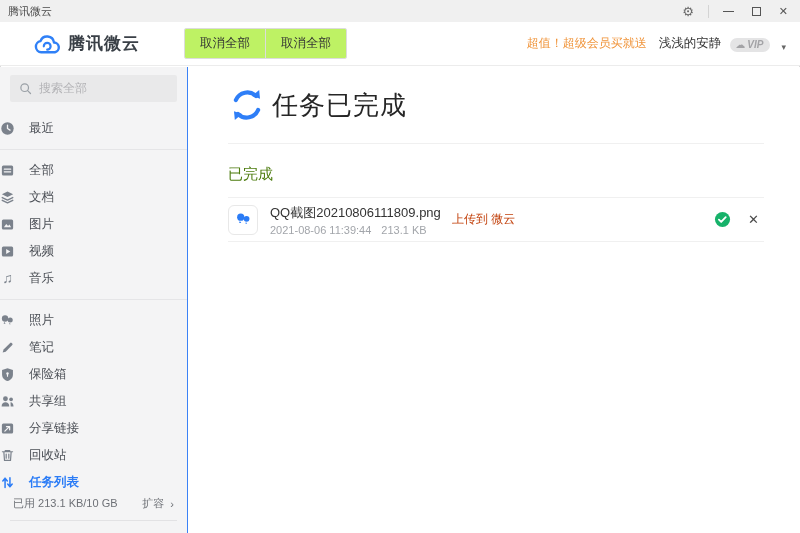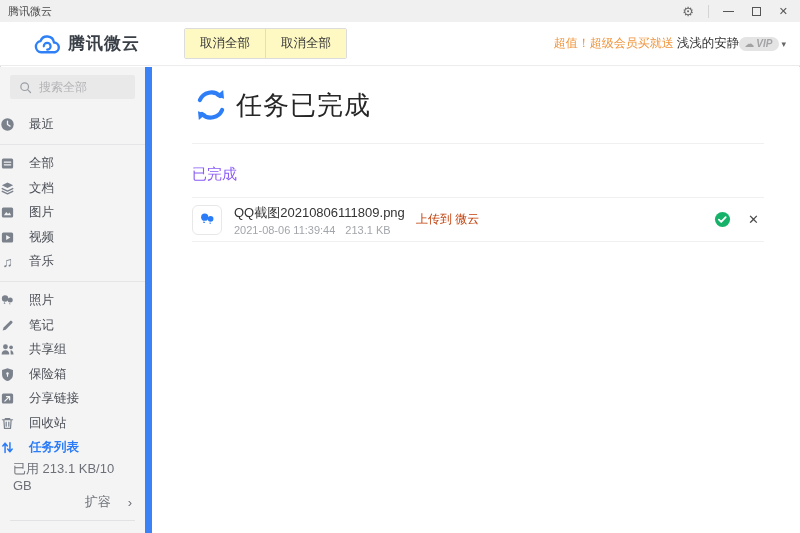--- a/index.html
+++ b/index.html
@@ -29,42 +29,42 @@
     background:#fff; border-bottom:1px solid #ececec;
     display:flex; align-items:center;
   }
   .logo { width:156px; flex:0 0 auto; display:flex; align-items:center; padding-left:34px; gap:7px; }
   .logo-text { font-size:17px; font-weight:700; color:#3a4047; letter-spacing:1px; }
   .seg-group {
     margin-left:28px; display:flex; border:1px solid #dcdcdc; border-radius:2px;
     background:#fff; overflow:hidden;
   }
   .seg-btn {
-    padding:6px 15px; font-size:12.5px; color:#333; background:#fef9c3; border:none; cursor:pointer;
+    padding:6px 15px; font-size:12.5px; color:#333; background:#bef264; border:none; cursor:pointer;
     font-family:inherit;
   }
   .seg-btn + .seg-btn { border-left:1px solid #dcdcdc; }
-  .header-right { margin-left:auto; display:flex; align-items:center; padding-right:14px; }
+  .header-right { margin-left:auto; display:flex; align-items:flex-end; gap:9px; padding-right:14px; }
   .promo { font-size:12px; color:#f0943a; }
   .upgrade-btn {
     font-size:12px; color:#fdf7e9; background:linear-gradient(#d4ab66,#c99a4b);
     border:1px solid #c2924a; border-radius:3px; padding:4px 9px; cursor:pointer;
     font-family:inherit;
   }
   .username { font-size:12.5px; color:#333; margin-left:3px; }
   .vip-badge {
     background:#e4e4e5; color:#a3a3a6; border-radius:8px; font-size:10px; font-weight:700;
     padding:1px 7px 2px 5px; display:flex; align-items:center; gap:2px; font-style:italic;
   }
   .vip-cloud { font-size:10px; font-style:normal; }
   .dd-arrow { font-size:9px; color:#666; margin-left:2px; }
   
   .app-body { position:absolute; top:67px; left:0; right:0; bottom:0; display:flex; }
   .sidebar {
-    width:152px; flex:0 0 auto; background:#f4f4f5; border-right:7px solid #3b82f6;
+    width:188px; flex:0 0 auto; background:#f4f4f5; border-right:1px solid #3b82f6;
     display:flex; flex-direction:column; padding-top:8px;
   }
   .search-box {
     margin:0 10px 13px 10px; height:27px; background:#e9e9ea; border-radius:2px;
     display:flex; align-items:center; padding:0 8px; gap:6px;
   }
   .search-box input {
     border:none; background:transparent; outline:none; width:100%;
     font-size:12px; color:#555; font-family:inherit;
   }
@@ -72,30 +72,30 @@
   .nav-item {
     height:27.5px; display:flex; align-items:center; gap:14px;
     font-size:12.5px; color:#4a4e55; cursor:pointer;
   }
   .nav-item.active { color:#2b7cf6; font-weight:700; }
   .nav-icon { width:15px; height:15px; display:flex; align-items:center; justify-content:center; flex:0 0 auto; }
   .glyph-icon { font-size:14px; color:#7b828c; line-height:1; }
   .side-divider { height:1px; background:#e5e5e7; margin:7px 0; }
   .sidebar-footer {
     margin-top:auto; padding:0 13px 0 13px; display:flex; align-items:center;
-    font-size:13px; color:#6d7076;flex-direction:column;
-  }
-  .expand-link { margin-left:auto; color:#6d7076; cursor:pointer; display:flex; align-items:center; gap:17px;text-align:center; }
+    font-size:11px; color:#6d7076;
+  }
+  .expand-link { margin-left:auto; color:#6d7076; cursor:pointer; display:flex; align-items:center; gap:6px;text-align:center; }
   .footer-divider { height:1px; background:#e2e2e4; margin:9px 10px 12px 10px; }
   
   .main { flex:1; background:#fff; position:relative; }
   .status-row { display:flex; align-items:center; gap:6px; margin:19px 0 0 40px; }
   .status-title { font-size:26px; color:#262626; letter-spacing:1px; }
   .main-divider { height:1px; background:#f0f0f0; margin:19px 36px 0 40px; }
-  .section-label { font-size:15px; color:#8b5cf6; margin:21px 0 1px 40px; }
+  .section-label { font-size:15px; color:#4d7c0f; margin:21px 0 1px 40px; }
   .task-list { margin:13px 36px 0 40px; }
   .task-row {
     display:flex; align-items:center; height:45px;
     border-top:1px solid #f0f0f0; border-bottom:1px solid #f0f0f0;
   }
   .file-thumb {
     width:30px; height:30px; border:1px solid #e8e8e8; border-radius:6px; background:#fff;
     display:flex; align-items:center; justify-content:center; flex:0 0 auto;
   }
   .task-name-block { margin-left:12px; width:182px; overflow:hidden; }
@@ -238,39 +238,39 @@
       <span class="nav-icon">
         <svg width="15" height="15" viewBox="0 0 16 16">
           <path d="M2.8 13.4l1-3.2 7.1-7.1a1.1 1.1 0 011.5 0l.7.7a1.1 1.1 0 010 1.5l-7.1 7.1z" fill="#7b828c"></path>
         </svg>
       </span>
       <span>笔记</span>
     </div>
 
     <div class="nav-item">
       <span class="nav-icon">
+        <svg width="15" height="15" viewBox="0 0 16 16">
+          <path d="M8 1.3l5.8 2v4.7c0 3.8-2.7 6-5.8 7-3.1-1-5.8-3.2-5.8-7V3.3z" fill="#7b828c"></path>
+          <circle cx="8" cy="6.8" r="1.3" fill="#f4f4f5"></circle>
+          <path d="M8 7.4v2.5" stroke="#f4f4f5" stroke-width="1.2" stroke-linecap="round"></path>
+        </svg>
+      </span>
+      <span>保险箱</span>
+    </div>
+
+    <div class="nav-item">
+      <span class="nav-icon">
         <svg width="15" height="15" viewBox="0 0 16 16" fill="#7b828c">
           <circle cx="5.8" cy="5.1" r="2.6"></circle>
           <path d="M1.7 13.2c0-2.9 1.9-4.4 4.1-4.4s4.1 1.5 4.1 4.4z"></path>
           <circle cx="11.8" cy="5.6" r="2"></circle>
           <path d="M11.2 8.8c1.9.2 3.2 1.7 3.2 4.4h-3z"></path>
         </svg>
       </span>
       <span>共享组</span>
-    </div>
-
-    <div class="nav-item">
-      <span class="nav-icon">
-        <svg width="15" height="15" viewBox="0 0 16 16">
-          <path d="M8 1.3l5.8 2v4.7c0 3.8-2.7 6-5.8 7-3.1-1-5.8-3.2-5.8-7V3.3z" fill="#7b828c"></path>
-          <circle cx="8" cy="6.8" r="1.3" fill="#f4f4f5"></circle>
-          <path d="M8 7.4v2.5" stroke="#f4f4f5" stroke-width="1.2" stroke-linecap="round"></path>
-        </svg>
-      </span>
-      <span>保险箱</span>
     </div>
 
     <div class="nav-item">
       <span class="nav-icon">
         <svg width="15" height="15" viewBox="0 0 16 16">
           <rect x="2" y="2.6" width="12" height="10.8" rx="1.6" fill="#7b828c"></rect>
           <path d="M5.2 10.8l4.3-4.3M6.9 6h3.4v3.4" fill="none" stroke="#f4f4f5" stroke-width="1.3" stroke-linecap="round" stroke-linejoin="round"></path>
         </svg>
       </span>
       <span>分享链接</span>

